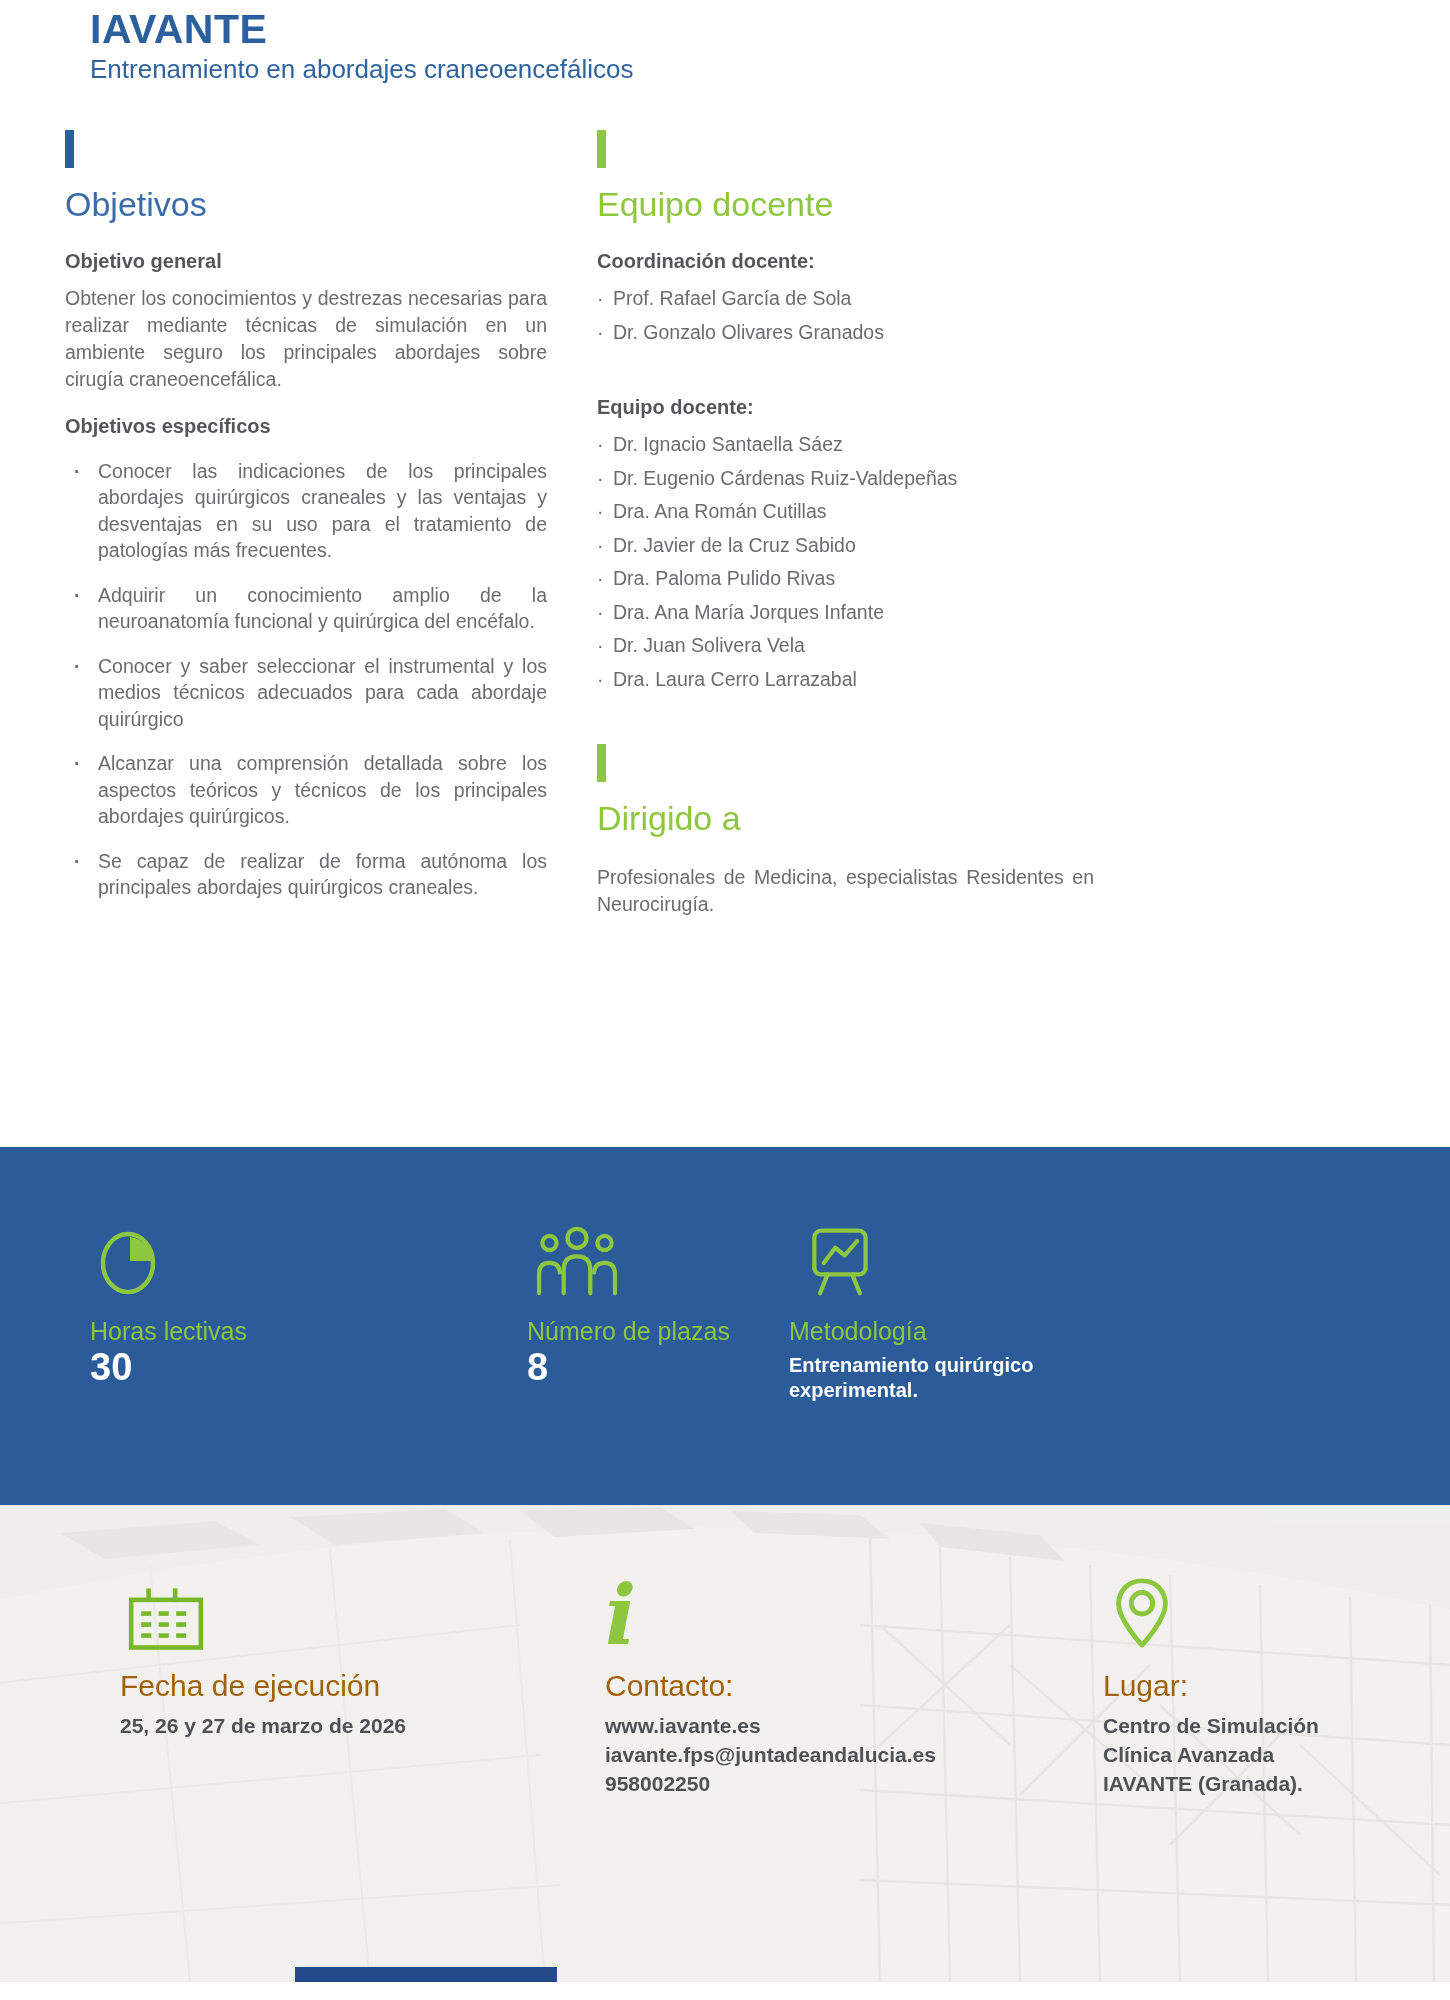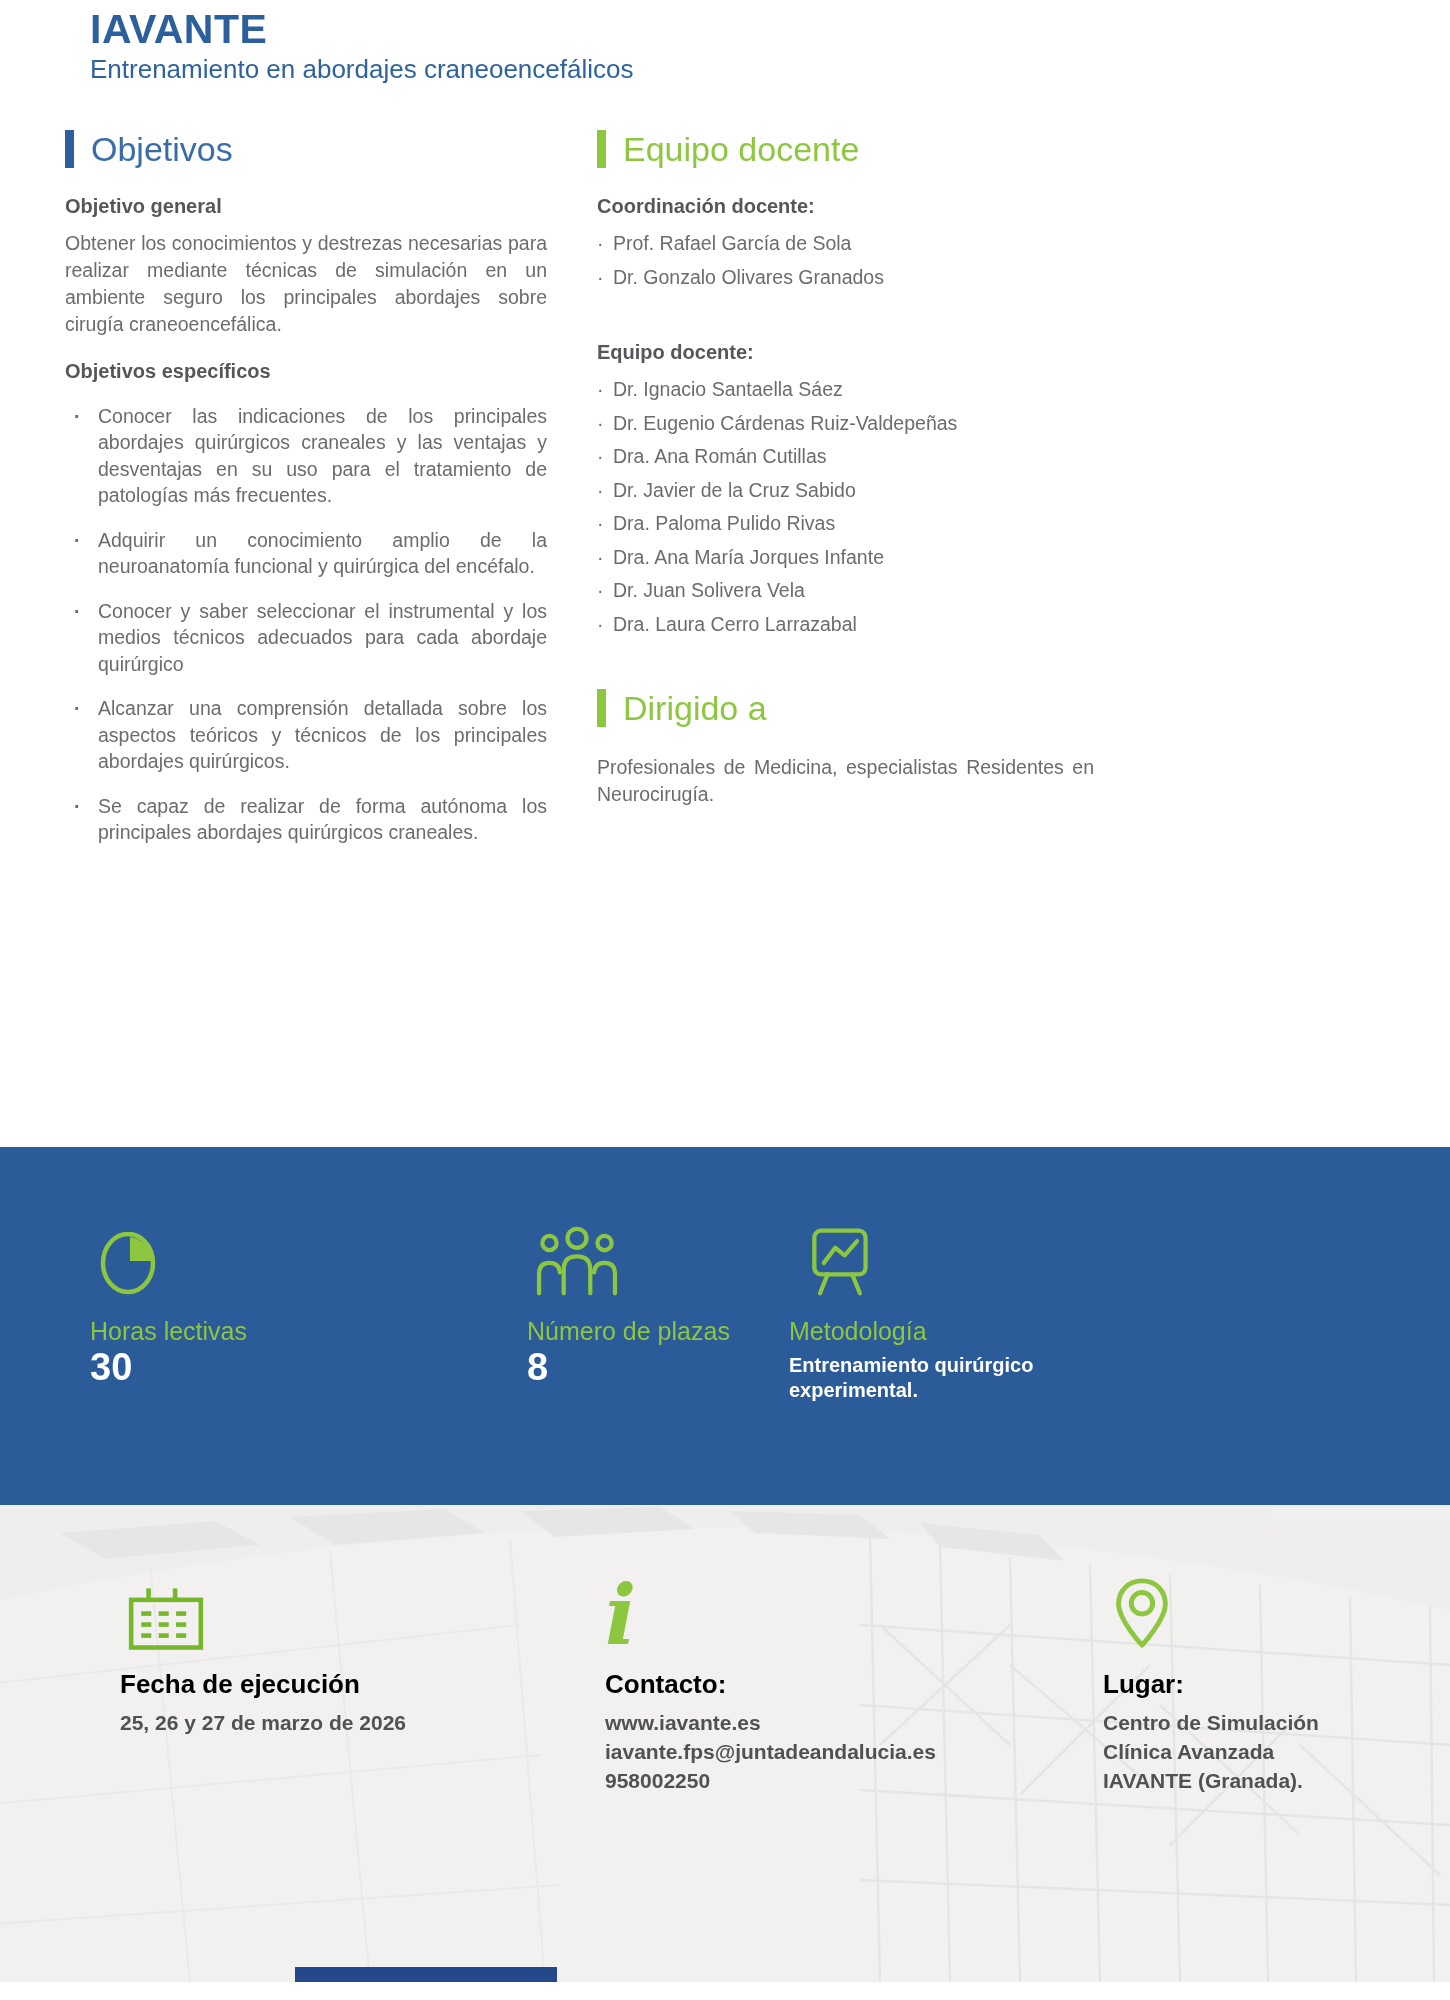--- a/index.html
+++ b/index.html
@@ -14,21 +14,21 @@
   
   .header { padding:8px 0 0 90px; height:112px; }
   .brand { font-size:41px; font-weight:700; letter-spacing:0.5px; color:#2b5f9e; line-height:1.05; }
   .subtitle { font-size:26px; font-weight:400; color:#2e639f; margin-top:3px; }
 
   
   .columns { display:flex; gap:50px; padding:18px 0 0 65px; height:1035px; }
   .col-left  { width:482px; }
   .col-right { width:497px; }
 
-  .sec-title { display:flex; align-items:flex-start; gap:17px; font-size:34px; font-weight:300; margin-bottom:26px; }
+  .sec-title { display:flex; align-items:flex-start; gap:17px; font-size:34px; font-weight:300; margin-bottom:26px;flex-direction:column; }
   .sec-title .bar { width:9px; height:38px; flex:0 0 auto; }
   .sec-title.blue  { color:#3a6caa; }
   .sec-title.blue .bar  { background:#2b5f9e; }
   .sec-title.green { color:#8dc63f; }
   .sec-title.green .bar { background:#8dc63f; }
 
   .subhead { font-size:20px; font-weight:700; color:#55565a; margin:22px 0 12px 0; }
   .subhead.first { margin-top:8px; }
   .para { font-size:19.5px; line-height:1.38; color:#6b6c6e; text-align:justify; }
 
@@ -63,21 +63,21 @@
   .stat-value.big { font-size:38px; margin-top:2px; line-height:1; }
   .stat-value.wrap { max-width:250px; }
 
   
   .footer { position:relative; height:477px; background:#f2f1f0; overflow:hidden; }
   .bg-photo { position:absolute; inset:0; pointer-events:none; }
   .footer-cols { position:relative; display:flex; padding:68px 0 0 120px; }
   .fcol.c1 { width:485px; } .fcol.c2 { width:498px; } .fcol.c3 { width:330px; }
   .f-icon { height:80px; display:flex; align-items:flex-end; }
   .info-glyph { font-family:"DejaVu Serif", serif; font-style:italic; font-weight:700; font-size:82px; line-height:0.92; color:#8dc63f; }
-  .f-label { color:#000000; font-size:26px; font-weight:700; margin-top:16px; }
+  .f-label { color:#a16207; font-size:30px; font-weight:400; margin-top:16px; }
   .f-line { font-size:21px; font-weight:700; color:#4f5154; line-height:29px; }
   .f-lines { margin-top:8px; }
   .bottom-bar { position:absolute; left:295px; bottom:0; width:262px; height:15px; background:#24498a; }
 </style>
 </head>
 <body>
 
 <div class="page">
 
   <div class="header">

